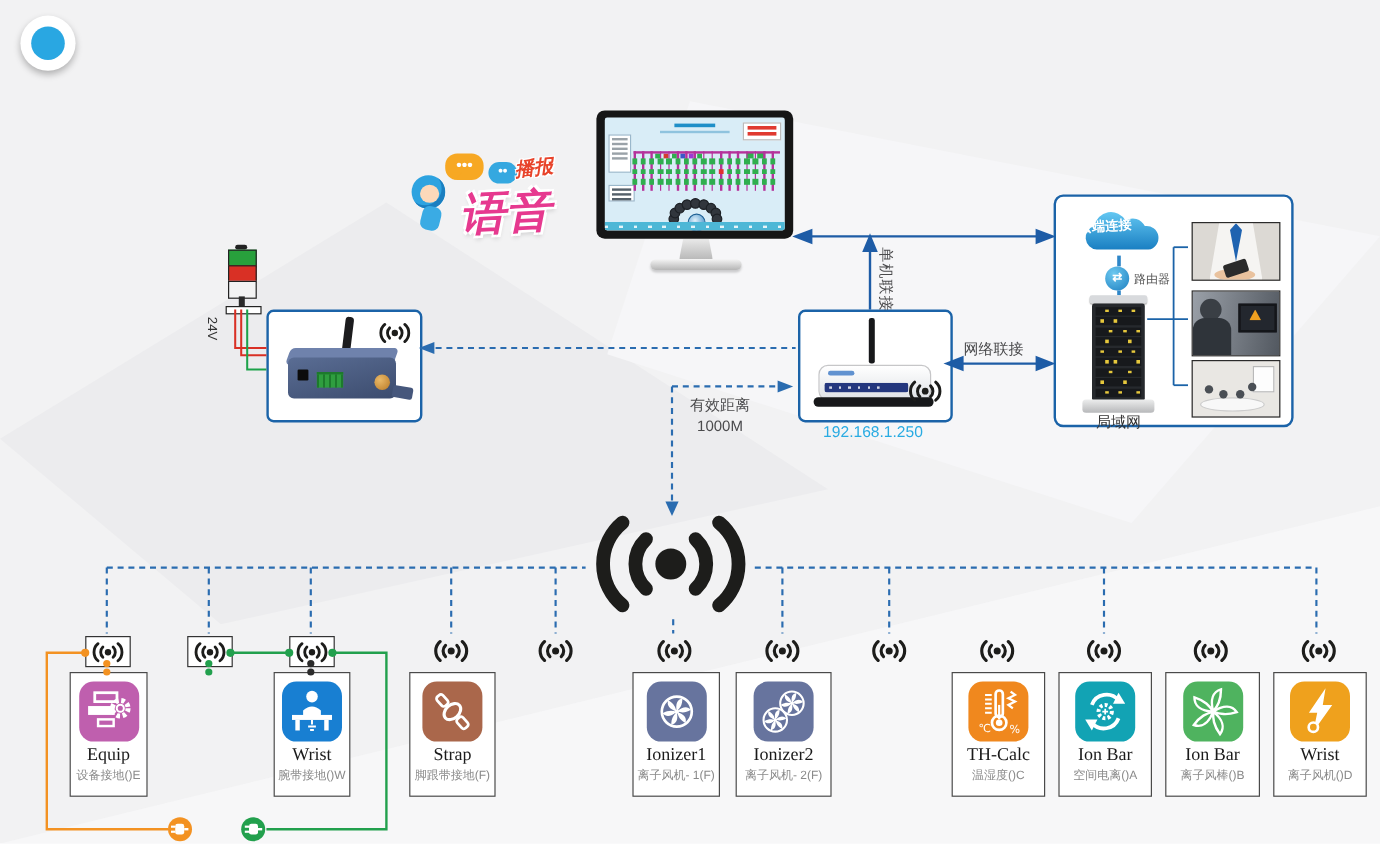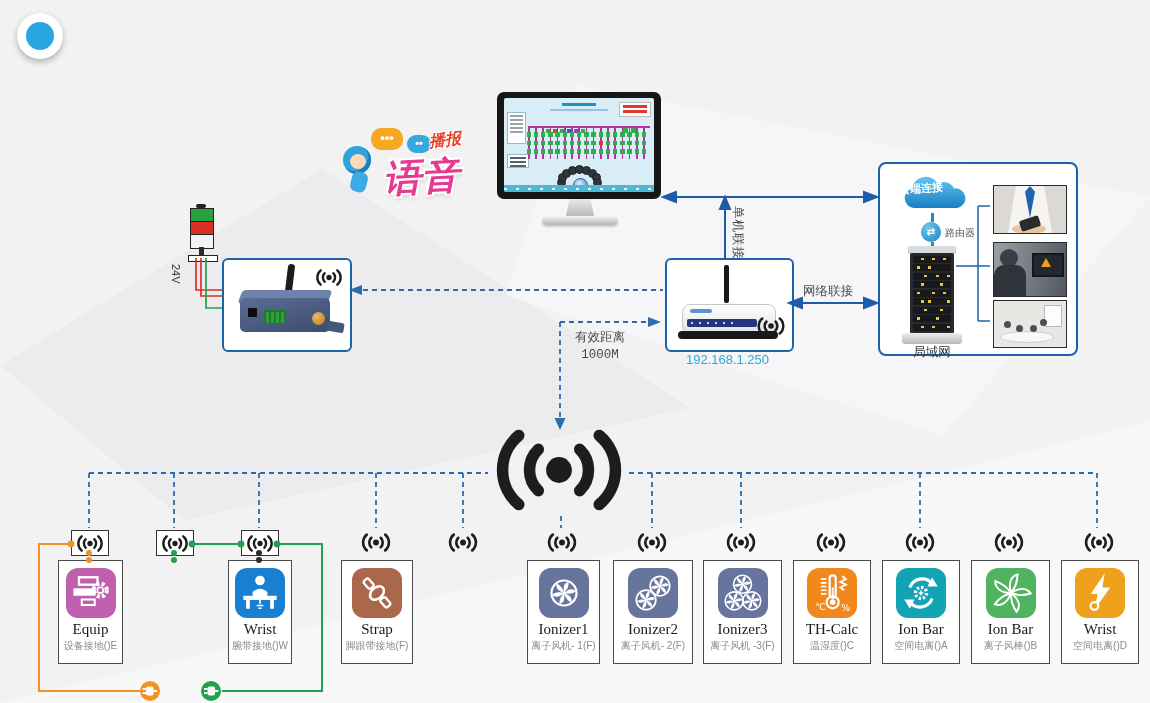--- a/index.html
+++ b/index.html
@@ -116,21 +116,21 @@
   .p3{left:113px;top:136px;height:46px;background:#e9e7e3;}
   .p3 .board{left:50px;top:4px;width:16px;height:20px;background:#fdfdfd;border:1px solid #b9b9b9;}
   .p3 .table{left:6px;top:30px;width:52px;height:10px;background:#f8f8f8;border:1px solid #ccc;border-radius:50%;}
   .p3 .pp{position:absolute;width:7px;height:7px;border-radius:50%;background:#4a4f55;}
 
   
   .lbl{font-size:12.5px;color:#4a4a4c;}
   .vlabel{writing-mode:vertical-rl;text-orientation:sideways;letter-spacing:1px;}
   .l-standalone{left:729px;top:206px;}
   .l-network{left:803px;top:283px;}
-  .l-dist{left:564px;top:330px;width:72px;text-align:center;line-height:1.35;font-family:Liberation Mono, monospace;}
+  .l-dist{left:564px;top:330px;width:72px;text-align:center;line-height:1.35;}
 
   
   .card{top:560px;height:102px;background:#fff;border:1px solid #4a4a4a;text-align:center;}
   .tile{width:50px;height:50px;border-radius:12px;margin:7px auto 0;}
   .tile svg{width:50px;height:50px;display:block;}
   .dev-name{font-family:"Liberation Serif",serif;font-size:15px;color:#1a1a1a;margin-top:3px;}
   .dev-sub{font-size:10px;color:#8a8a8a;margin-top:1px;white-space:nowrap;}
   .wifi-svg{color:#1d1d1b;display:block;}
   .wifi-glyph{top:532px;width:34px;height:21px;}
   .wifi-boxed{top:530px;width:36px;height:24px;background:#fff;border:1.5px solid #333;display:flex;align-items:center;justify-content:center;}
@@ -528,31 +528,20 @@
     <div class="tile" style="background: rgb(103, 116, 158); --c: #67749e;">
       <svg viewBox="0 0 54 54">
         <use href="#fan" x="22" y="7" width="25" height="25"></use>
         <use href="#fan" x="7" y="22" width="25" height="25"></use>
       </svg>
     </div>
     <div class="dev-name">Ionizer2</div>
     <div class="dev-sub">离子风机- 2(F)</div>
   </div>
 
-  <div class="abs card" style="left:703px;width:77px;">
-    <div class="tile" style="background: rgb(103, 116, 158); --c: #67749e;">
-      <svg viewBox="0 0 54 54">
-        <use href="#fan" x="15" y="6" width="23" height="23"></use>
-        <use href="#fan" x="6" y="24" width="23" height="23"></use>
-        <use href="#fan" x="25" y="24" width="23" height="23"></use>
-      </svg>
-    </div>
-    <div class="dev-name">Ionizer3</div>
-    <div class="dev-sub">离子风机 -3(F)</div>
-  </div>
 
   <div class="abs card" style="left:793px;width:76px;">
     <div class="tile" style="background: rgb(240, 136, 30); --c: #f0881e;">
       <svg viewBox="0 0 54 54">
         <rect x="24.5" y="8" width="6.5" height="24" rx="3.2" fill="none" stroke="#fff" stroke-width="2.4"></rect>
         <circle cx="27.7" cy="37" r="6.5" fill="none" stroke="#fff" stroke-width="2.4"></circle>
         <circle cx="27.7" cy="37" r="3" fill="#fff"></circle>
         <rect x="26.7" y="21" width="2" height="13" fill="#fff"></rect>
         <path d="M15 12 h6 M15 16 h6 M15 20 h6 M15 24 h6 M15 28 h6" stroke="#fff" stroke-width="1.8"></path>
         <path d="M38 9 l4 3 -6 3 6 3 -6 3 4 3" fill="none" stroke="#fff" stroke-width="2"></path>
@@ -594,21 +583,21 @@
   </div>
 
   <div class="abs card" style="left:1061px;width:76px;">
     <div class="tile" style="background: rgb(239, 161, 29); --c: #efa11d;">
       <svg viewBox="0 0 54 54">
         <path d="M32 6 L17 28 h7.5 L21 45 L38 21 h-8.5 z" fill="#fff"></path>
         <circle cx="21" cy="41" r="4.2" fill="var(--c)" stroke="#fff" stroke-width="2.4"></circle>
       </svg>
     </div>
     <div class="dev-name">Wrist</div>
-    <div class="dev-sub">空间电离()D</div>
+    <div class="dev-sub">离子风机()D</div>
   </div>
 
   <svg class="overlay" width="1150" height="703">
 
     <g stroke="#1e5ca6" stroke-width="2" fill="#1e5ca6">
       <line x1="670" y1="197" x2="872" y2="197"></line>
       <polygon points="663,197 676,192 676,202"></polygon>
       <polygon points="877,197 864,192 864,202"></polygon>
       <line x1="725" y1="206" x2="725" y2="258"></line>
       <polygon points="725,197 720,209 730,209"></polygon>

